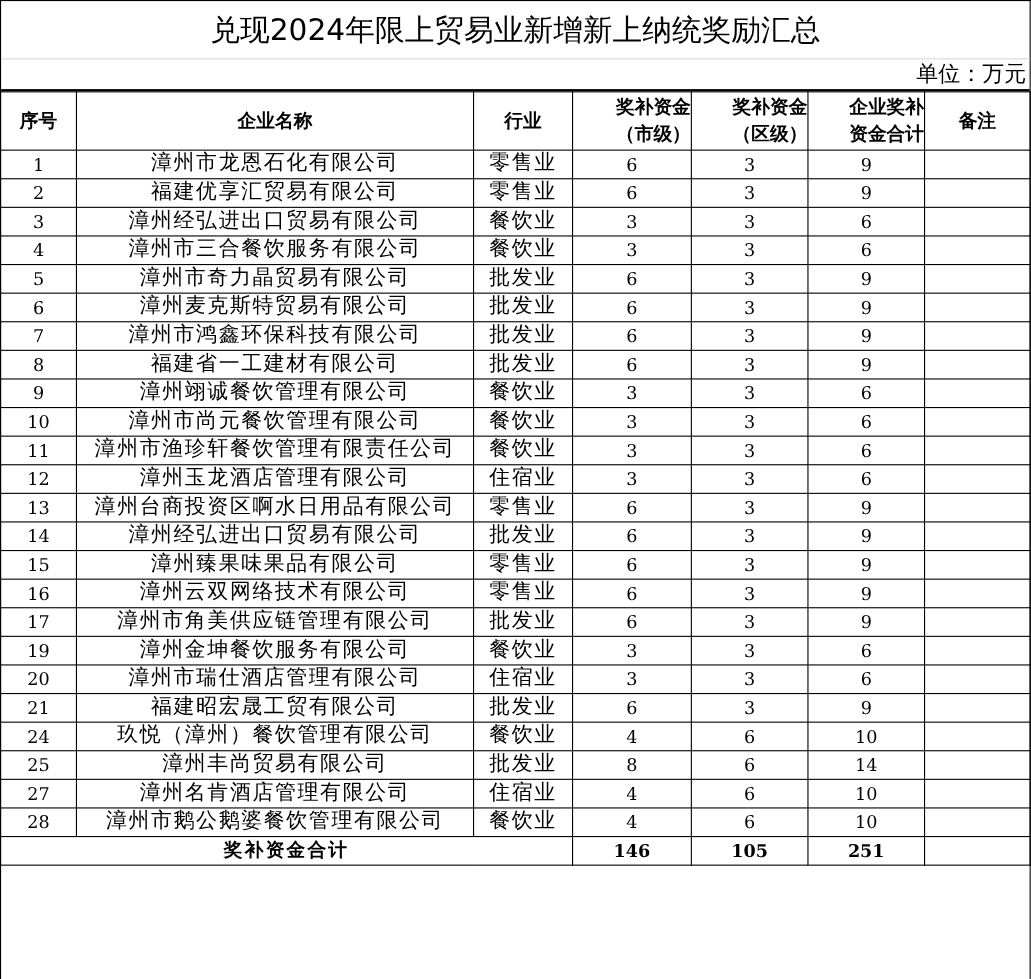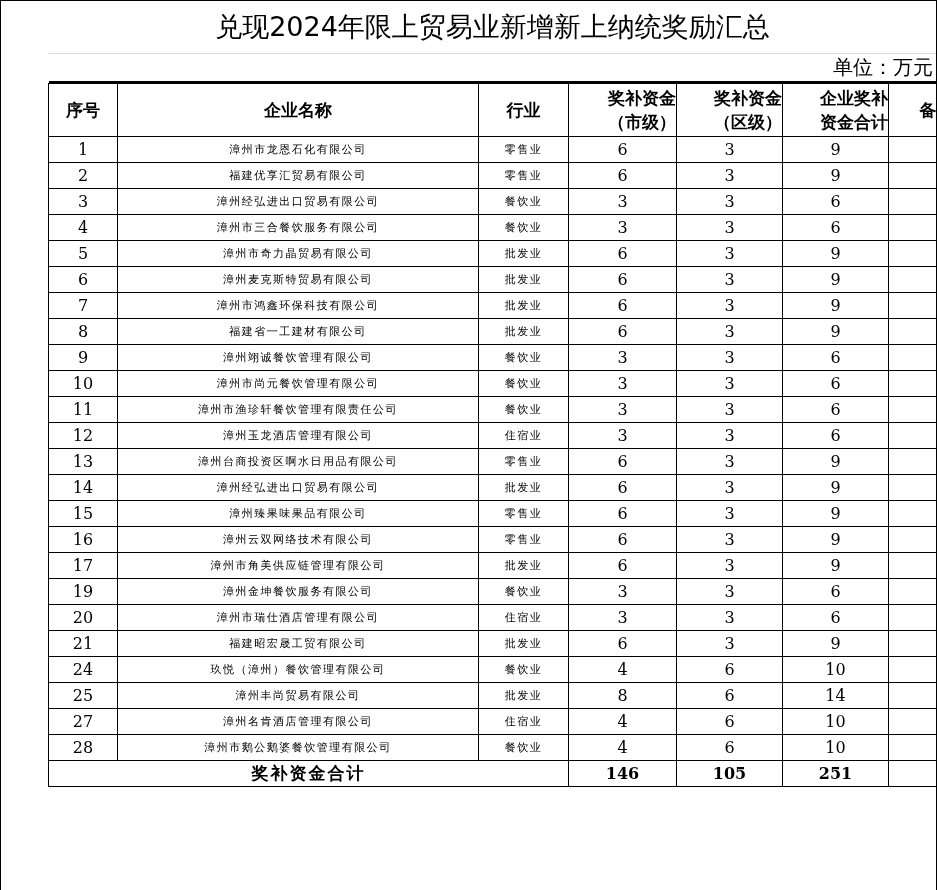--- a/index.html
+++ b/index.html
@@ -1,24 +1,24 @@
 <!DOCTYPE html>
 <html><head>
 <meta charset="utf-8">
 <style>
   html, body { margin: 0; padding: 0; background: #ffffff; }
   body { width: 937px; height: 890px; overflow: hidden; font-family: "DejaVu Serif", "Liberation Serif", serif; color: #000; }
-  .sheet { position: relative; width: 937px; height: 890px; box-sizing: border-box; border-left: 1px solid #000; border-right: 1px solid #000; border-top: 1px solid #000; padding-left: 48px; }
+  .sheet { position: relative; width: 937px; height: 890px; box-sizing: border-box; border-left: 1px solid #000; border-right: 1px solid #000; border-top: 1px solid #000; }
   .title-row { height: 52px; display: flex; align-items: center; justify-content: center; font-size: 27px; font-family: "DejaVu Sans", "Liberation Sans", sans-serif; border-bottom: 1px solid #d9d9d9; letter-spacing: 0px; }
   .unit-row { height: 29px; display: flex; align-items: center; justify-content: flex-end; font-size: 20px; padding-right: 3px; border-bottom: 2px solid #000; box-sizing: border-box; font-family: "DejaVu Sans", "Liberation Sans", sans-serif; }
   table { border-collapse: collapse; width: 936px; table-layout: fixed; margin-left: -1px; }
   td, th { border: 1px solid #000; padding: 0; text-align: center; overflow: hidden; white-space: nowrap; }
   th { font-weight: bold; font-size: 17px; height: 52px; line-height: 24px; font-family: "DejaVu Sans", "Liberation Sans", sans-serif; }
   td { height: 25px; font-size: 16px; line-height: 25px; }
-  td.name, td.ind { font-family: Liberation Serif, serif; font-size: 11px; letter-spacing: 1.5px; margin-top: 12px; }
+  td.name, td.ind { font-family: Liberation Mono, monospace; font-size: 19px; letter-spacing: 1.5px; margin-top: 12px; }
   td.num { font-family: "DejaVu Serif", "Liberation Serif", serif; }
   tr.total td { font-weight: bold; }
   td.total-label { font-weight: bold; font-size: 17px; letter-spacing: 2px; font-family: "DejaVu Sans", "Liberation Sans", sans-serif; }
   .col-seq { width: 69px; }
   .col-name { width: 361px; }
   .col-ind { width: 90px; }
   .col-city { width: 108px; }
   .col-dist { width: 106px; }
   .col-sum { width: 106px; }
   .col-note { width: 96px; }

